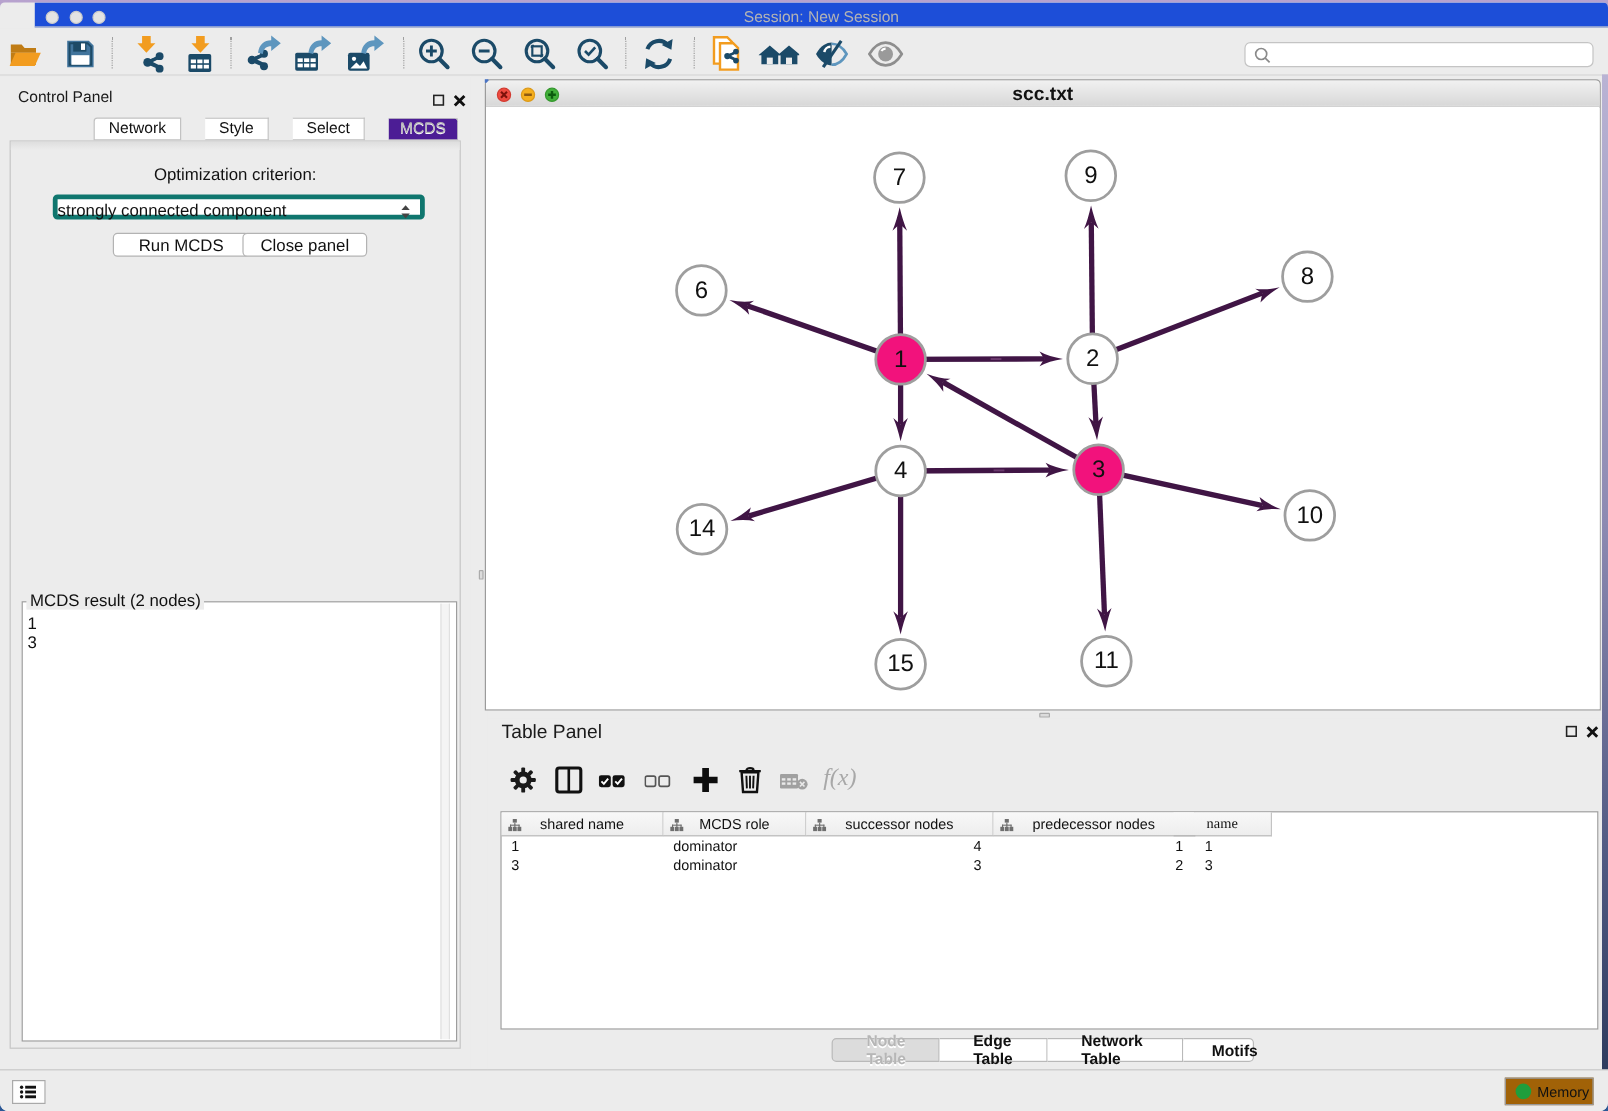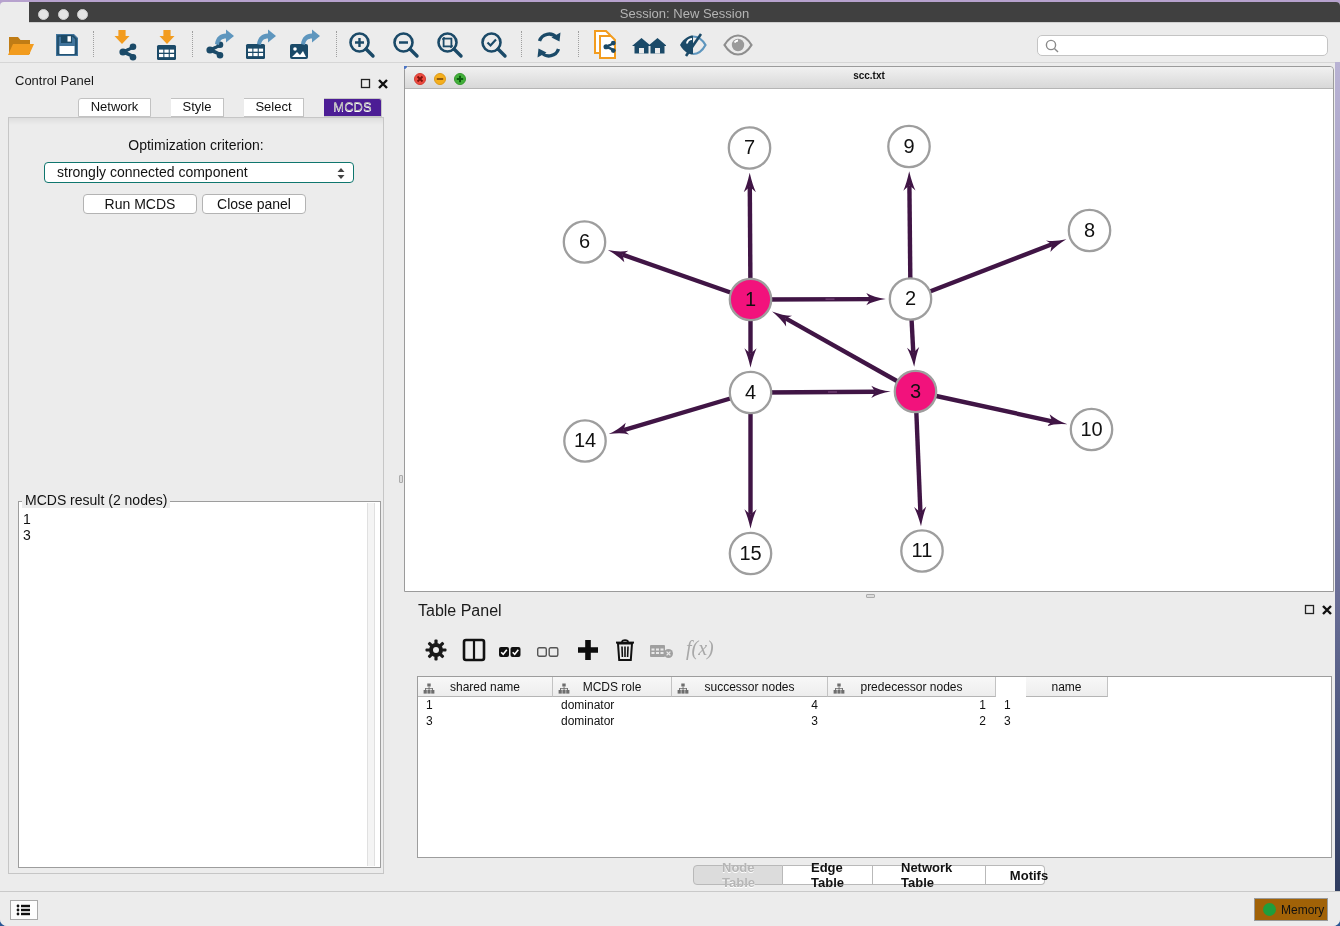--- a/index.html
+++ b/index.html
@@ -1,44 +1,44 @@
 <!DOCTYPE html>
 <html><head><meta charset="utf-8">
 <style>
 * { margin:0; padding:0; box-sizing:border-box; }
 html,body { width:1340px; height:926px; overflow:hidden; }
 body { font-family:"Liberation Sans", sans-serif; background:linear-gradient(180deg,#b7a2ce 0%, #9f8cc2 30%, #5d6cab 70%, #2a5795 100%); position:relative; }
 .win { position:absolute; left:0; top:2px; right:0; bottom:0; background:#ececec; border-radius:4px 4px 7px 7px; overflow:hidden; }
-.titlebar { position:absolute; left:0; top:0; right:0; height:21px; background:#404040; border-bottom:1px solid #cfcfcf;margin-left:29px; }
+.titlebar { position:absolute; left:0; top:0; right:0; height:21px; background:#1d4ed8; border-bottom:1px solid #cfcfcf;margin-left:29px; }
 .tl { position:absolute; top:7px; width:11px; height:11px; border-radius:50%; background:#e3e3e3; border:1px solid #cbcbcb; }
 .apptitle { position:absolute; top:4px; left:0; right:0; text-align:center; font-size:13px; color:#b4b4b4; }
 .toolbar { position:absolute; left:0; top:22px; right:0; height:39px; background:#ececec; border-bottom:1px solid #d6d6d6; }
 .ti { position:absolute; top:4px; height:33px; display:flex; align-items:center; justify-content:center; }
 .sep { position:absolute; top:7px; height:26px; width:0; border-left:1px dotted #9f9f9f; }
 .search { position:absolute; left:1037px; top:11px; width:291px; height:21px; background:#fff; border:1px solid #c4c4c4; border-radius:5px; }
 
 .cpanel { position:absolute; left:0; top:62px; width:392px; bottom:35px; background:#ececec; }
 .cphead { position:absolute; left:15px; top:9px; font-size:13px; color:#1a1a1a; }
 .tabs { position:absolute; top:34px; left:78px; height:19px; display:flex; font-size:13px;gap:20px; }
 .tab { height:19px; border:1px solid #c2c2c2; border-left:none; background:#fff; text-align:center; line-height:16px; color:#111; }
 .tab.first { border-left:1px solid #c2c2c2; border-radius:3px 0 0 0; }
 .tab.sel { background:#4c1d95; color:#b6b6b6; text-shadow:0 1px 0 #fff; border-radius:0 3px 0 0; border-color:#c6c6c6; }
 .cpbox { position:absolute; left:8px; right:8px; top:53px; bottom:17px; border:1px solid #c6c6c6; background:#ececec; }
 .cpshade { position:absolute; left:0; right:0; top:0; height:7px; background:linear-gradient(180deg,#dedede,#ececec); }
 .optlabel { position:absolute; top:73px; left:0; width:392px; text-align:center; font-size:14px; color:#111; }
-.select { position:absolute; left:44px; top:98px; width:310px; height:21px; background:#fff; border:1px solid #0f766e; border-radius:4px; font-size:14px; color:#111; line-height:19px; padding-left:12px; }
+.select { position:absolute; left:44px; top:98px; width:310px; height:21px; background:#fff; border:4px solid #0f766e; border-radius:4px; font-size:14px; color:#111; line-height:19px; padding-left:0; }
 .btn { position:absolute; top:130px; height:20px; background:#fff; border:1px solid #b3b3b3; border-radius:4px; font-size:14px; color:#111; text-align:center; line-height:18px; }
 .fieldset { position:absolute; left:18px; right:11px; top:437px; bottom:23px; border:1px solid #9d9d9d; background:#fff; }
 .legend { position:absolute; left:3px; top:-10px; background:#ececec; padding:0 3px; font-size:14px; color:#111; }
 .mcdstext { position:absolute; left:4px; top:9px; font-size:14px; color:#111; line-height:16px; }
 .mscroll { position:absolute; right:5px; top:1px; width:8px; bottom:1px; background:#f4f4f4; border-left:1px solid #e0e0e0; border-right:1px solid #e0e0e0; }
 
 .netwin { position:absolute; left:404px; top:64px; width:930px; height:526px; border:1px solid #9b9b9b; background:#fff; border-radius:4px 4px 0 0; }
 .nettitle { position:absolute; left:0; top:0; right:0; height:22px; background:linear-gradient(180deg,#f1f1f1,#d8d8d8); border-bottom:1px solid #b5b5b5; border-radius:4px 4px 0 0; }
-.ntext { position:absolute; left:0; right:0; top:3px; text-align:center; font-size:10px; font-weight:bold; color:#111; }
+.ntext { position:absolute; left:0; right:0; top:3px; text-align:center; font-size:16px; font-weight:bold; color:#111; }
 .mac { position:absolute; top:6px; width:12px; height:12px; border-radius:50%; }
 .netcontent { position:absolute; left:0; top:23px; right:0; bottom:0; background:#fff; }
 
 .tpanel { position:absolute; left:406px; top:597px; right:0; bottom:35px; background:#ececec; }
 .tphead { position:absolute; left:12px; top:3px; font-size:16px; color:#1a1a1a; }
 .ttoolbar { position:absolute; left:11px; top:24px; right:8px; height:40px; }
 .tbl { position:absolute; left:11px; top:77px; width:915px; bottom:33px; background:#fff; border:1px solid #9d9d9d; }
 .thead { position:absolute; left:0; top:0; height:20px; background:linear-gradient(180deg,#f8f8f8,#ededed); border-right:1px solid #c3c3c3; border-bottom:1px solid #b5b5b5; font-size:12px; color:#111; display:flex; align-items:center; justify-content:center; }
 .trow { position:absolute; font-size:12px; color:#111; }
 .btabs { position:absolute; bottom:6px; left:287px; height:20px; display:flex; font-size:13px; font-weight:bold; }
@@ -278,21 +278,21 @@
     </div>
     <div class="cpbox">
         <div class="cpshade"></div>
       </div>
     <div class="optlabel">Optimization criterion:</div>
     <div class="select">strongly connected component
       <svg style="position:absolute;right:7px;top:3px;" width="10" height="14">
         <path d="M1.5,6 L5,2 L8.5,6 Z M1.5,9 L5,13 L8.5,9 Z" fill="#444"></path>
       </svg>
     </div>
-    <div class="btn" style="left:83px; width:114px;">Run MCDS</div>
+    <div class="btn" style="left:94px; width:114px;">Run MCDS</div>
     <div class="btn" style="left:202px; width:104px;">Close panel</div>
     <div class="fieldset">
       <div class="legend">MCDS result (2 nodes)</div>
       <div class="mcdstext">1<br>3</div>
       <div class="mscroll"></div>
     </div>
   </div>
   <div class="vsplitter">
       <div style="position:absolute;left:7px;top:411px;width:4px;height:8px;background:#dcdcdc;border:1px solid #ababab;border-radius:1px;"></div>
     </div>
@@ -515,21 +515,21 @@
               <rect x="0.6" y="7" width="3.2" height="3.6"></rect>
               <rect x="4.4" y="7" width="3.2" height="3.6"></rect>
               <rect x="8.2" y="7" width="3.2" height="3.6"></rect>
               <rect x="5.6" y="3.5" width="0.9" height="2"></rect>
               <rect x="2" y="5.2" width="8" height="0.9"></rect>
               <rect x="2" y="5.2" width="0.9" height="2"></rect>
               <rect x="9.1" y="5.2" width="0.9" height="2"></rect>
               <rect x="5.6" y="5.2" width="0.9" height="2"></rect>
             </g>
           </svg></div>
-<div class="thead" style="left:608px;width:82px;">name</div>
+<div class="thead" style="left:560px;width:82px;font-family:Liberation Serif, serif;">name</div>
 <div class="trow" style="left:8px;top:21px;">1</div>
 <div class="trow" style="left:143px;top:21px;">dominator</div>
 <div class="trow" style="left:254px;width:146px;top:21px;text-align:right;">4</div>
 <div class="trow" style="left:410px;width:158px;top:21px;text-align:right;">1</div>
 <div class="trow" style="left:586px;top:21px;">1</div>
 <div class="trow" style="left:8px;top:37px;">3</div>
 <div class="trow" style="left:143px;top:37px;">dominator</div>
 <div class="trow" style="left:254px;width:146px;top:37px;text-align:right;">3</div>
 <div class="trow" style="left:410px;width:158px;top:37px;text-align:right;">2</div>
 <div class="trow" style="left:586px;top:37px;">3</div>

